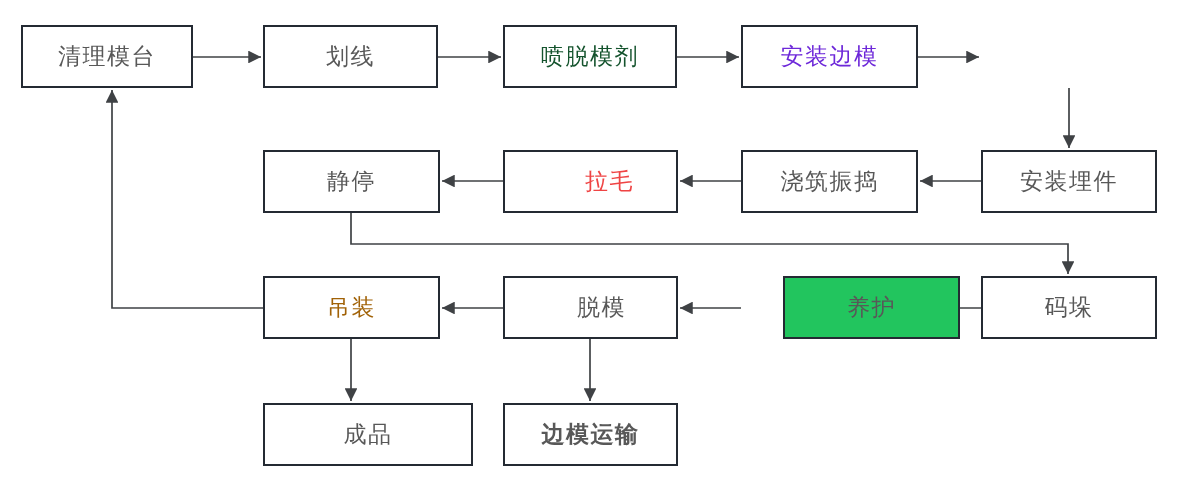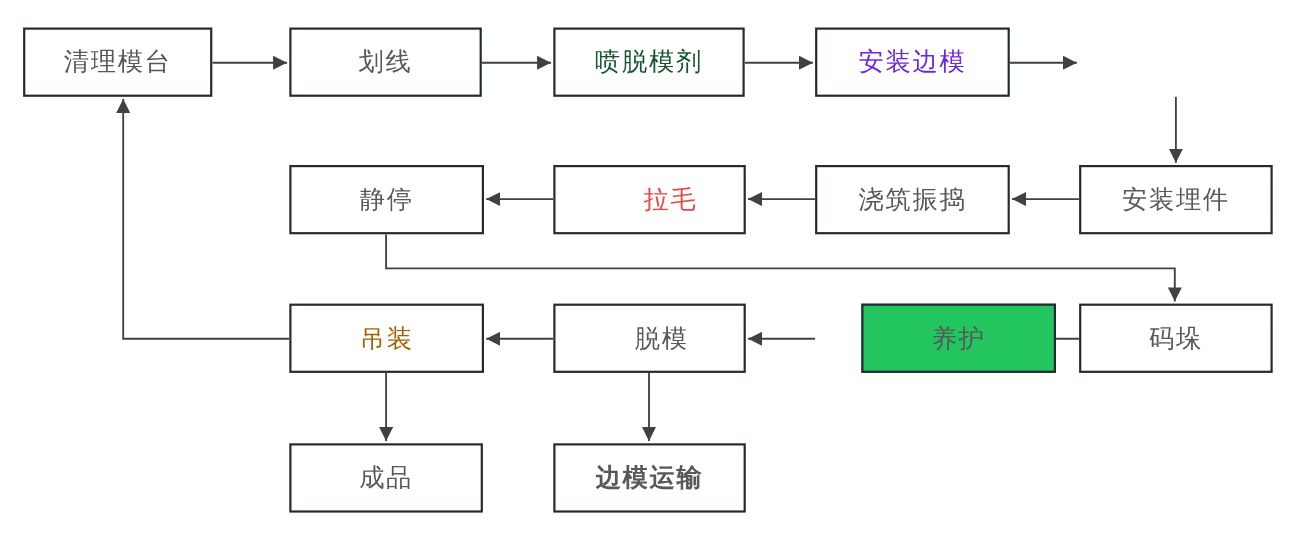--- a/index.html
+++ b/index.html
@@ -89,19 +89,19 @@
     </div>
     <div class="node" style="left: 741px; top: 276px; width: 177px; height: 63px; border-color: rgb(36, 42, 51); border-width: 2px; background: #22c55e; color: rgb(88, 88, 88); margin-left: 42px;">
       <span>养护</span>
     </div>
     <div class="node" style="left: 503px; top: 276px; width: 175px; height: 63px; border-color: rgb(36, 42, 51); border-width: 2px; background: rgb(255, 255, 255); color: rgb(88, 88, 88); padding-left: 22px;">
       <span>脱模</span>
     </div>
     <div class="node" style="left: 263px; top: 276px; width: 177px; height: 63px; border-color: rgb(36, 42, 51); border-width: 2px; background: rgb(255, 255, 255); color: #a16207;">
       <span>吊装</span>
     </div>
-    <div class="node" style="left: 263px; top: 403px; width: 176px; height: 63px; border-color: rgb(36, 42, 51); border-width: 2px; background: rgb(255, 255, 255); color: rgb(88, 88, 88);">
+    <div class="node" style="left: 263px; top: 403px; width: 210px; height: 63px; border-color: rgb(36, 42, 51); border-width: 2px; background: rgb(255, 255, 255); color: rgb(88, 88, 88);">
       <span>成品</span>
     </div>
     <div class="node" style="left: 503px; top: 403px; width: 175px; height: 63px; border-color: rgb(36, 42, 51); border-width: 2px; background: rgb(255, 255, 255); color: rgb(88, 88, 88); font-weight: bold;">
       <span>边模运输</span>
     </div>
   </div>
 
 </body></html>

